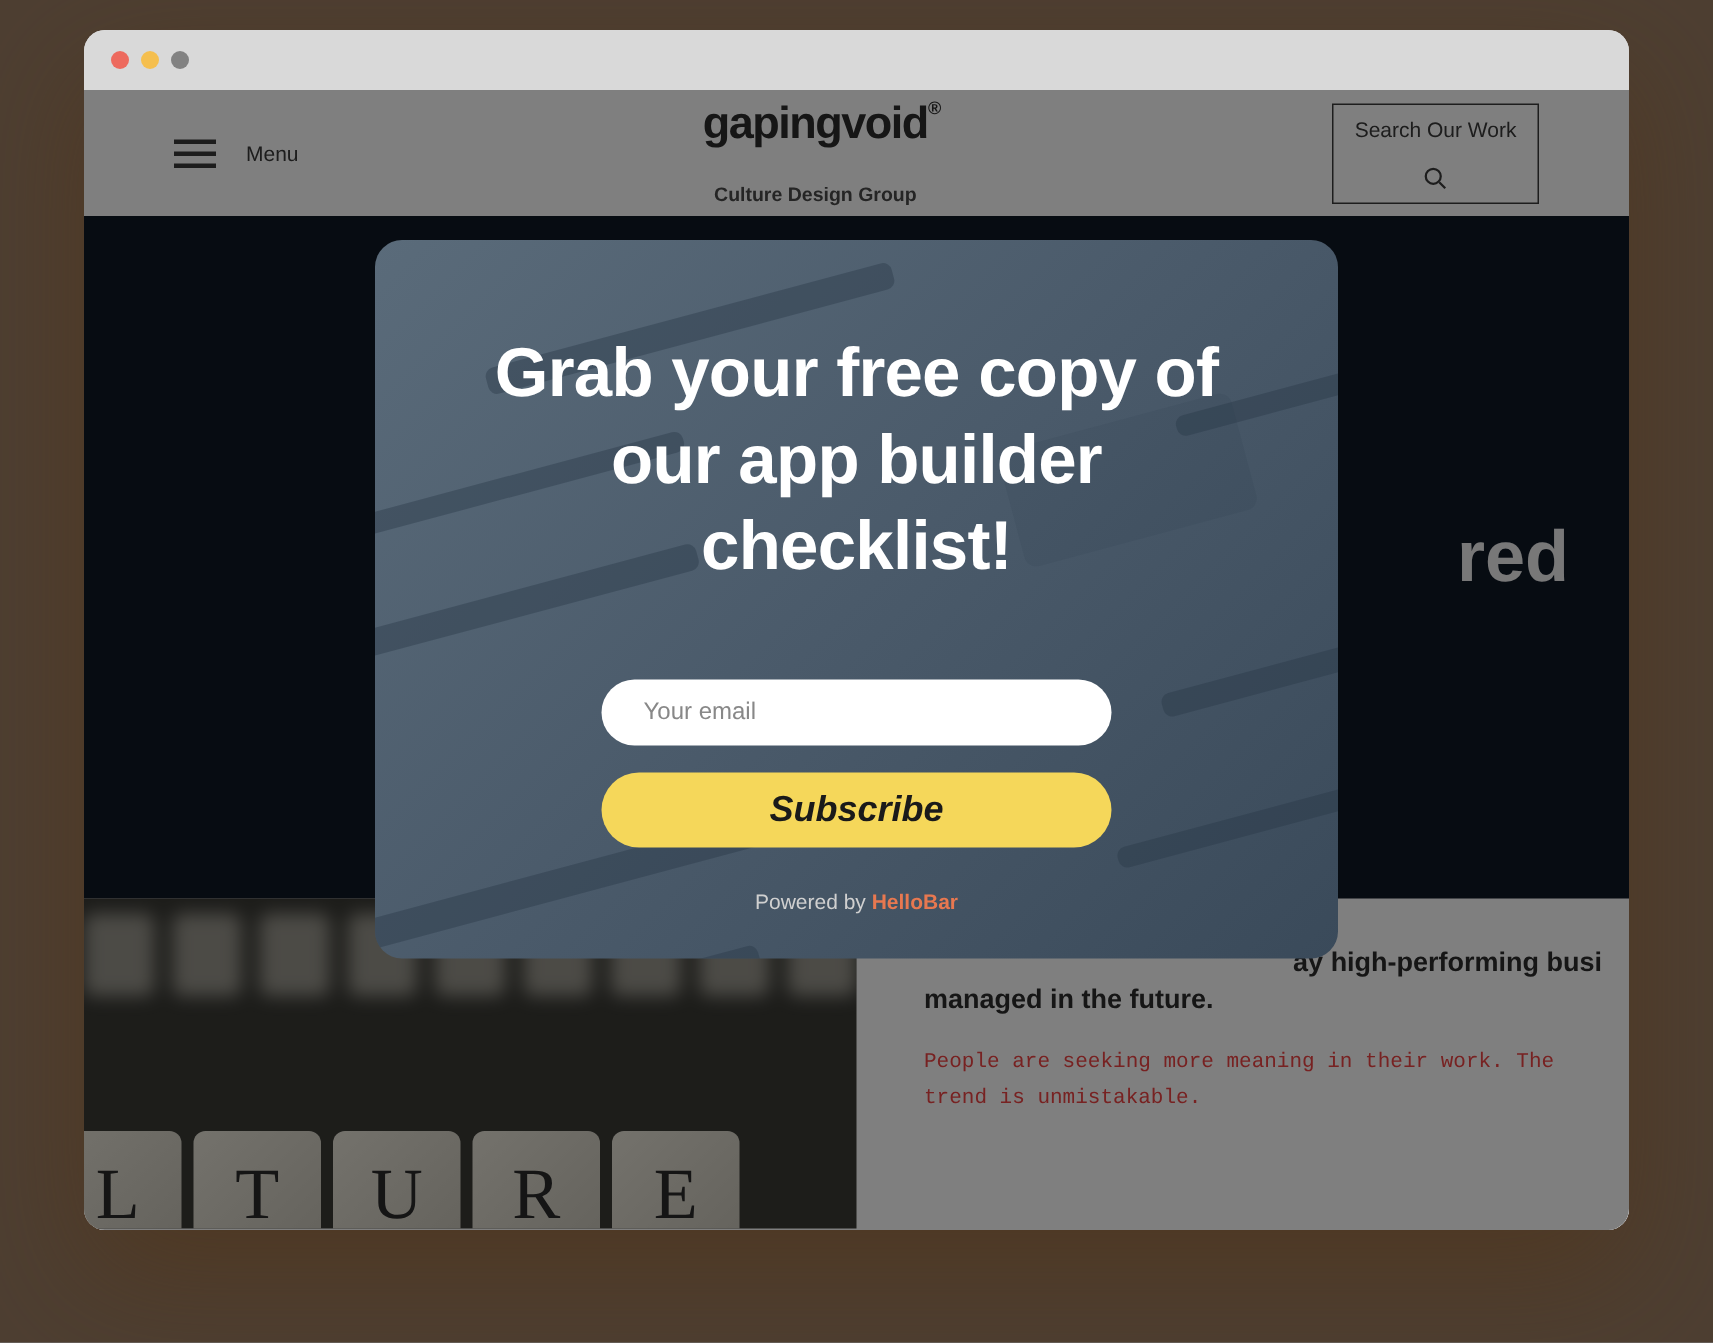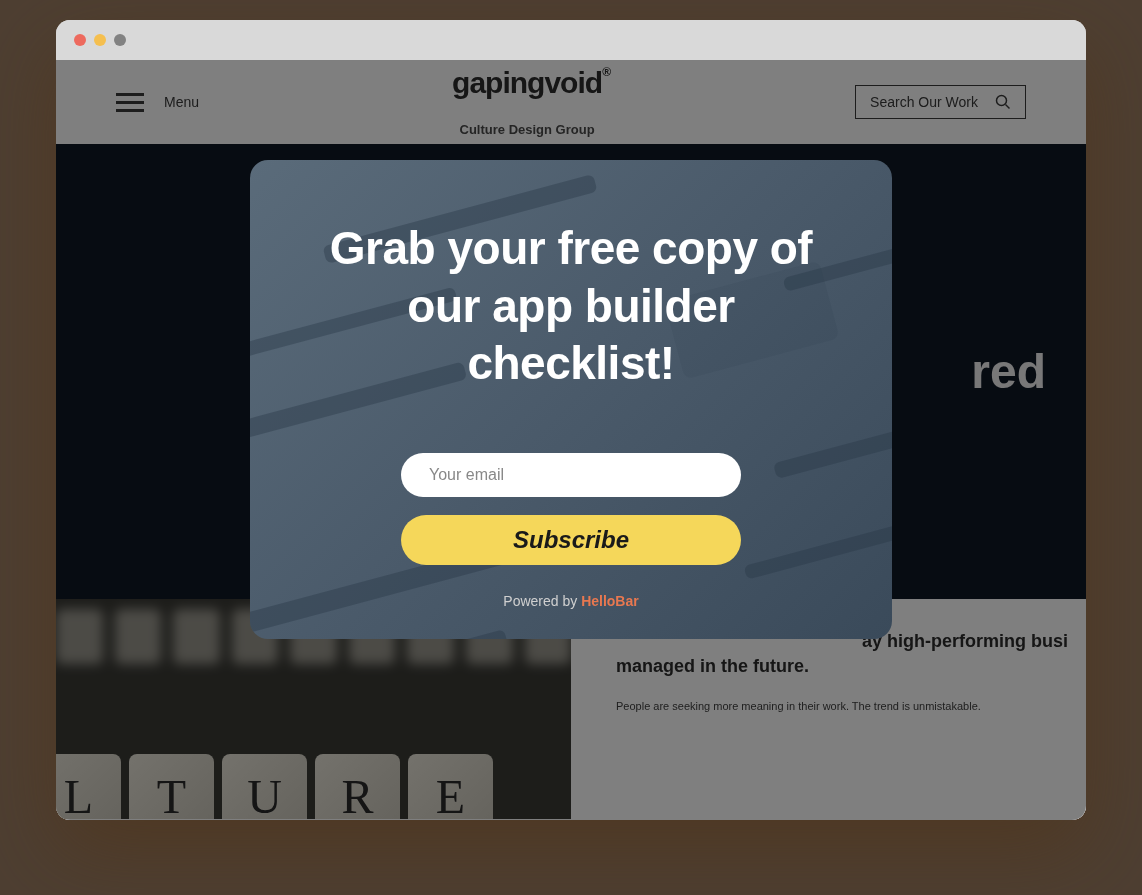--- a/index.html
+++ b/index.html
@@ -114,20 +114,21 @@
       margin-top: 24px;
     }
     
     .search-box {
       border: 1.5px solid #3a3a3a;
       padding: 8px 14px;
       display: flex;
       align-items: center;
       gap: 17px;
       cursor: pointer;
+      flex-direction: column;
     }
     
     .search-text {
       font-size: 14px;
       color: #3a3a3a;
     }
     
     .hero-section {
       height: 455px;
       background: #0e1825;
@@ -205,24 +206,25 @@
     
     .content-heading {
       font-size: 18px;
       font-weight: 700;
       color: #2d2d2d;
       line-height: 1.4;
       margin-bottom: 18px;
     }
     
     .content-body {
-      font-size: 11px;
-      color: #404040;
+      font-size: 14px;
+      color: #ef4444;
       line-height: 1.7;
       margin-bottom: 14px;
+      font-family: Liberation Mono, monospace;
     }
     
     .overlay {
       position: absolute;
       top: 0;
       left: 0;
       right: 0;
       bottom: 0;
       background: rgba(0, 0, 0, 0.5);
       display: flex;

